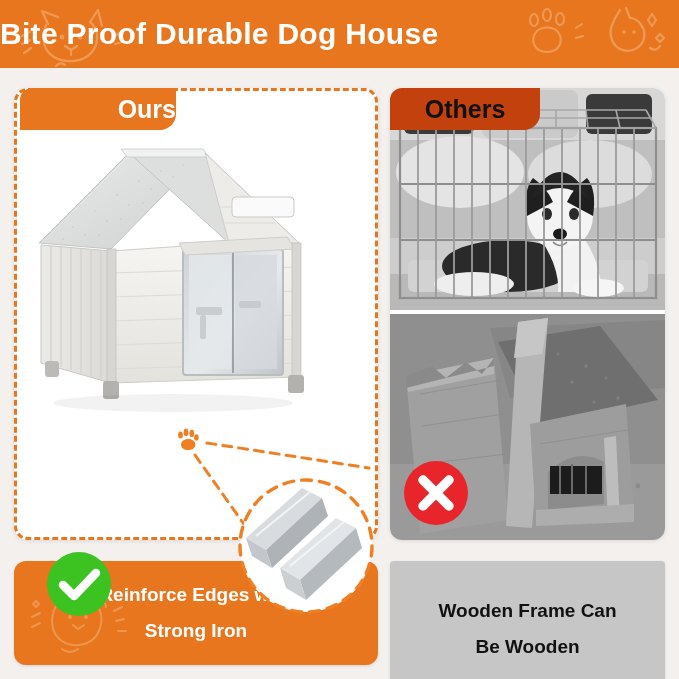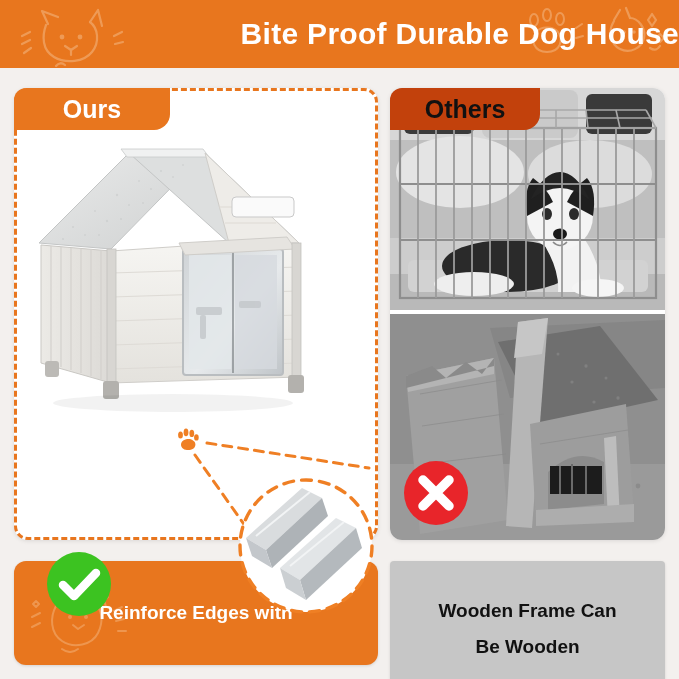--- a/index.html
+++ b/index.html
@@ -27,21 +27,21 @@
     left: 0; top: 0;
     width: 679px; height: 68px;
     background: #e8761e;
     overflow: hidden;
   }
   #header-title {
     position: absolute;
     left: 0; top: 0;
     width: 679px;
     line-height: 68px;
-    text-align: right;
+    text-align: left;
     color: #ffffff;
     font-size: 30px;
     font-weight: bold;
     letter-spacing: 0.3px;
     z-index: 5;
     white-space: nowrap;
   }
   .hdr-art { position: absolute; opacity: 0.45; }
   .hdr-art svg { display: block; }
 
@@ -52,29 +52,29 @@
     width: 364px; height: 452px;
     background: #ffffff;
     border: 3px dashed #e8761e;
     border-radius: 14px;
     box-sizing: border-box;
     box-shadow: 0 1px 4px rgba(0,0,0,0.10);
     overflow: visible;
   }
   #ours-tag {
     position: absolute;
-    left: 14px; top: 88px;
+    left: 20px; top: 88px;
     width: 156px; height: 42px;
     background: #e8761e;
     border-radius: 12px 0 16px 0;
     color: #ffffff;
     font-size: 25px;
     font-weight: bold;
     line-height: 42px;
-    text-align: center;
+    text-align: right;
     z-index: 6;
   }
 
   
   #doghouse {
     position: absolute;
     left: 16px; top: 40px;
     width: 330px; height: 290px;
   }
   #doghouse svg { display: block; width: 100%; height: 100%; }
@@ -563,20 +563,21 @@
           <path d="M12 30 L4 34 M12 40 L4 44"></path>
           <path d="M86 28 L94 24 M88 38 L96 36 M90 48 L98 48"></path>
           <path d="M76 10 L80 14 L76 18 L72 14 Z"></path>
           <path d="M8 18 L11 21 L8 24 L5 21 Z"></path>
           <path d="M34 66 q8 6 16 0"></path>
         </g>
       </svg>
     </div>
     <div class="caption-text">
       <div class="line">Reinforce Edges with</div>
+      <div class="line">Strong Iron</div>
     </div>
   </div>
 
   <div id="caption-others">
     <div class="caption-text">
       <div class="line">Wooden Frame Can</div>
       <div class="line">Be Wooden</div>
     </div>
   </div>
 

